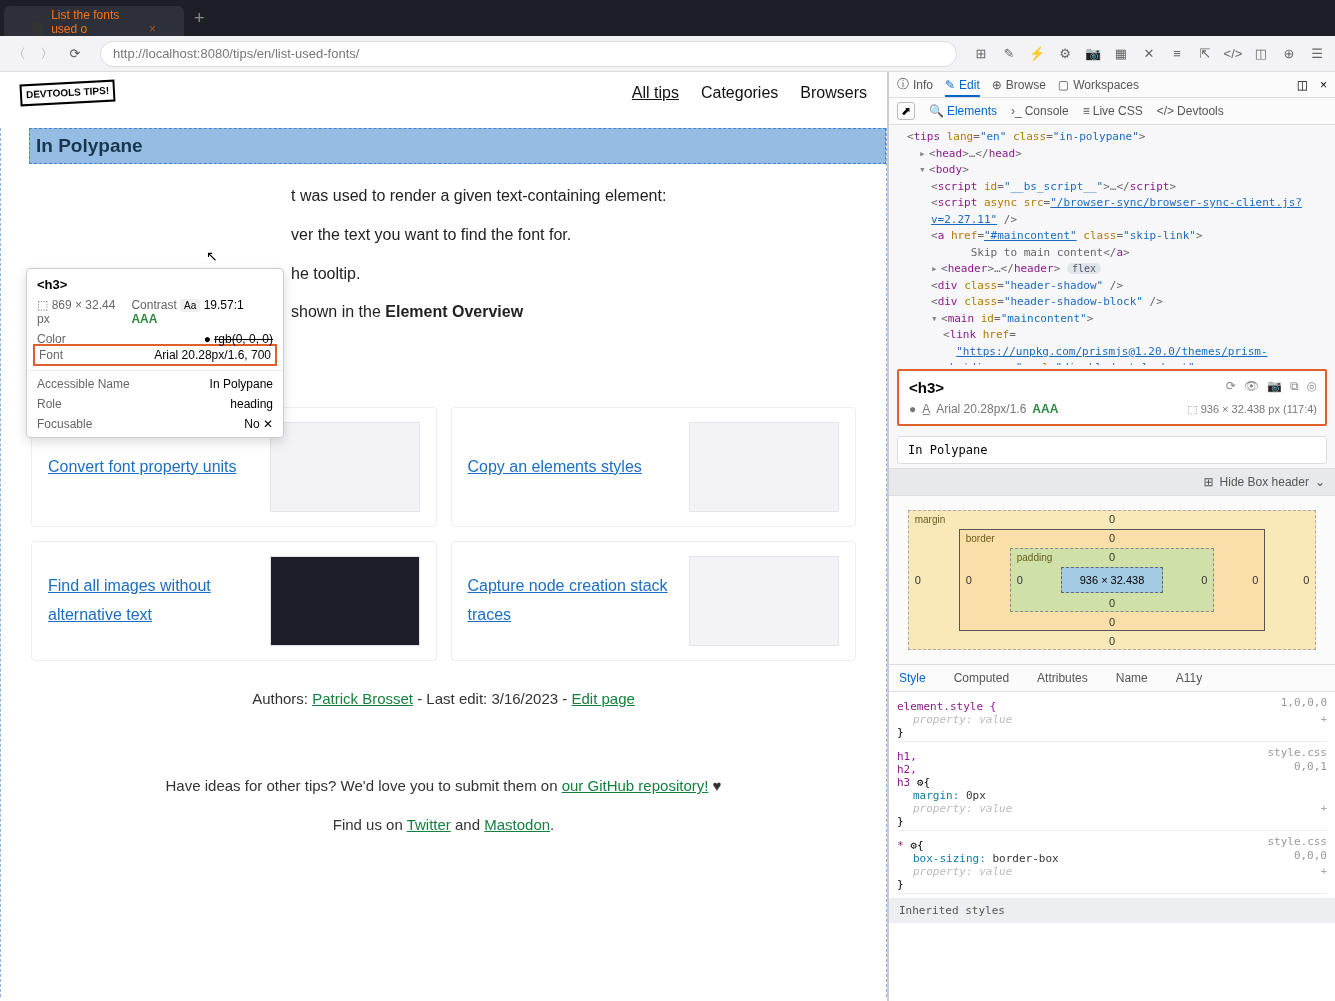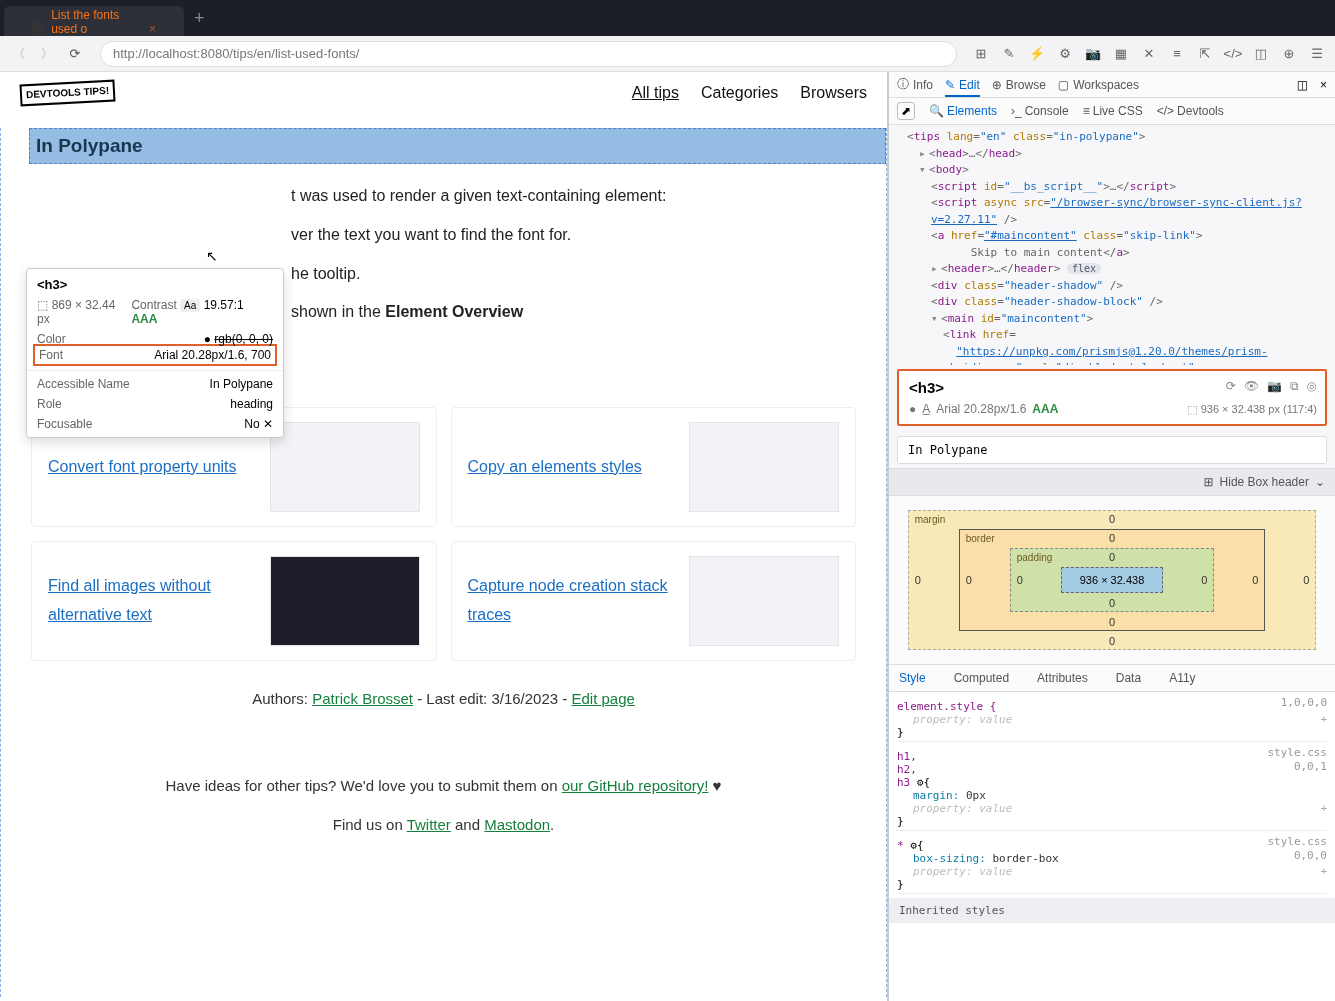--- a/index.html
+++ b/index.html
@@ -328,21 +328,21 @@
             <div class="bm-content">936 × 32.438</div>
           </div>
         </div>
       </div>
     </div>
 
     <div class="style-tabs">
       <span class="st active">Style</span>
       <span class="st">Computed</span>
       <span class="st">Attributes</span>
-      <span class="st">Data</span>
+      <span class="st">Name</span>
       <span class="st">A11y</span>
     </div>
 
     <div class="styles">
       <div class="rule">
         <div class="source">1,0,0,0</div>
         <div><span class="sel">element.style {</span></div>
         <div class="ghost"><span>property</span><span>: value</span><span class="plus">+</span></div>
         <div>}</div>
       </div>

